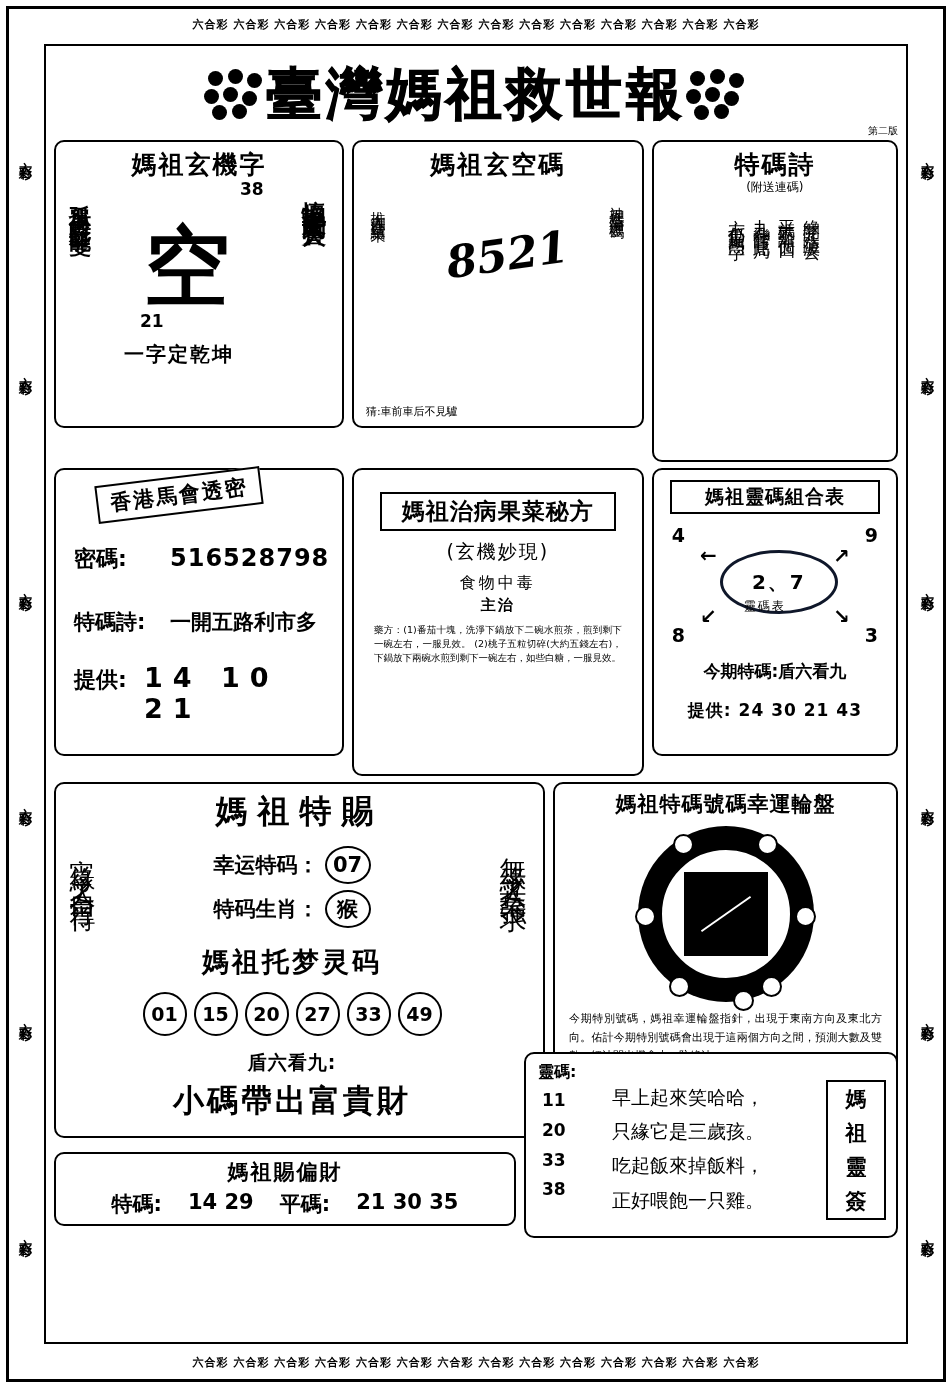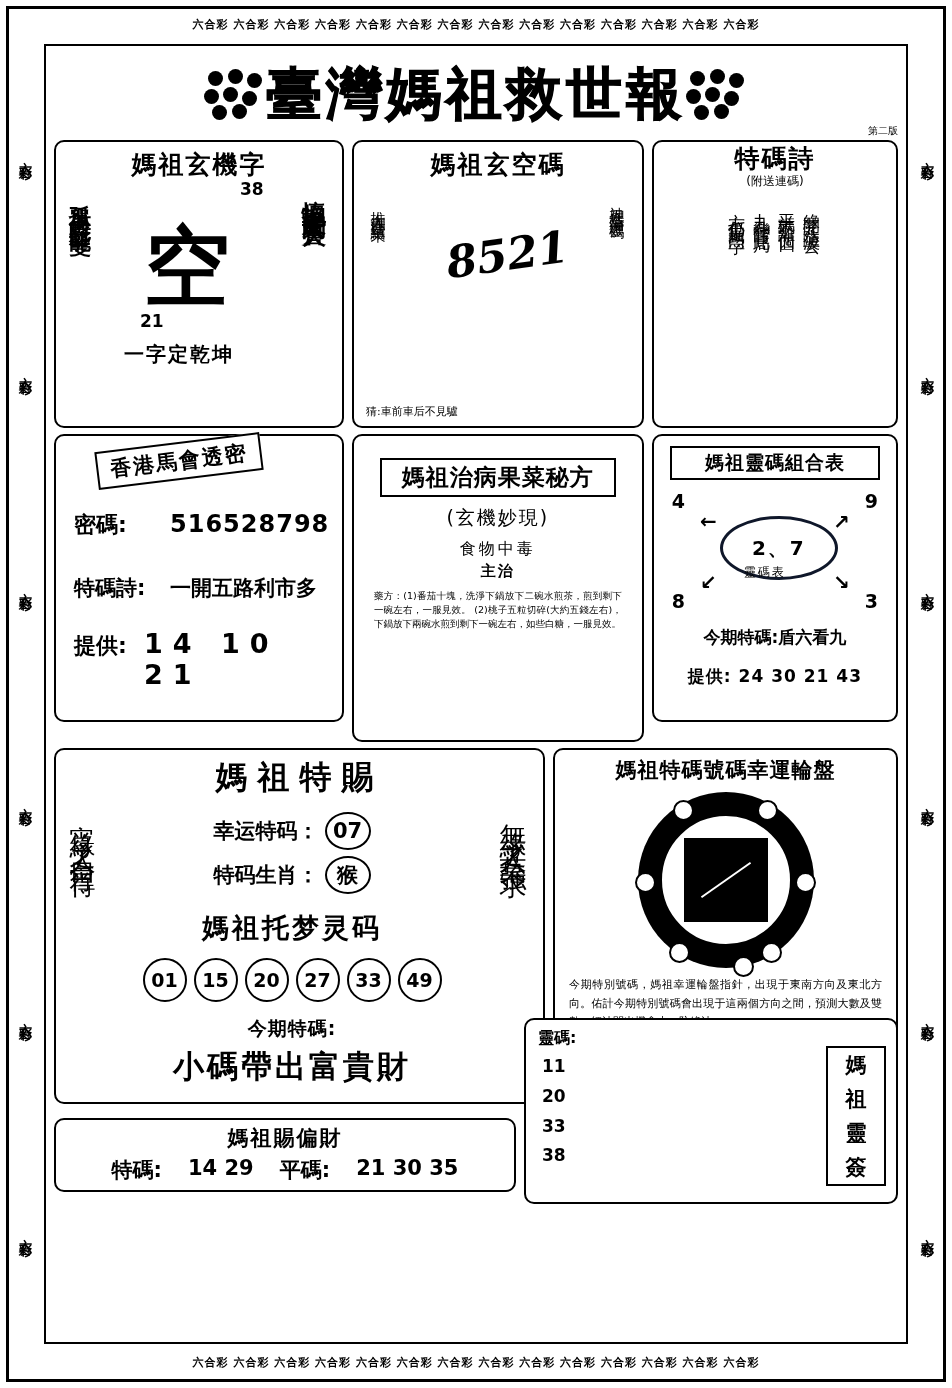--- a/index.html
+++ b/index.html
@@ -74,21 +74,21 @@
     position:absolute;right:0;bottom:-4px;font-size:10px;
   }
 
   .box{border:2px solid #000;border-radius:10px;box-sizing:border-box;position:relative;background:#fff;}
 
   .row{display:flex;gap:8px;margin-top:6px;}
 
   
   .b-xuanji{width:292px;height:288px;padding:6px;}
   .b-xuankong{width:294px;height:288px;padding:6px;}
-  .b-temashi{width:248px;height:288px;}
+  .b-temashi{width:248px;height:322px;padding:6px;}
 
   .hdr{text-align:center;font-size:25px;font-weight:bold;letter-spacing:2px;font-family:"DejaVu Sans",sans-serif;}
 
   .xuanji-body{position:relative;height:240px;}
   .xj-left{
     position:absolute;left:4px;top:6px;height:230px;
     writing-mode:vertical-rl;text-orientation:upright;
     font-size:22px;font-weight:bold;letter-spacing:5px;
     font-family:"DejaVu Serif",serif;
   }
@@ -404,21 +404,21 @@
             </div>
             <div class="tuomeng">媽祖托梦灵码</div>
             <div class="balls">
               <span class="ball">01</span>
               <span class="ball">15</span>
               <span class="ball">20</span>
               <span class="ball">27</span>
               <span class="ball">33</span>
               <span class="ball">49</span>
             </div>
-            <div class="yinyu">今期特碼:</div>
+            <div class="yinyu">盾六看九:</div>
             <div class="xiaoma">小碼帶出富貴財</div>
           </div>
         </div>
       </div>
 
       <div class="box b-wheel">
         <div class="wheel-title">媽祖特碼號碼幸運輪盤</div>
         <div class="wheel-wrap">
           <div class="wheel-outer">
             <div class="wheel-mid">
@@ -456,20 +456,26 @@
       </div>
 
       <div class="box b-lingma2" style="margin-top:-92px;">
         <div class="lq-label">靈碼:</div>
         <div class="lq-nums">
           <div>11</div>
           <div>20</div>
           <div>33</div>
           <div>38</div>
         </div>
+        <div class="lq-poem">
+          <div>早上起來笑哈哈，</div>
+          <div>只緣它是三歲孩。</div>
+          <div>吃起飯來掉飯料，</div>
+          <div>正好喂飽一只雞。</div>
+        </div>
         <div class="lq-seal">
           <span>媽</span>
           <span>祖</span>
           <span>靈</span>
           <span>簽</span>
         </div>
       </div>
     </div>
 
   </div>

